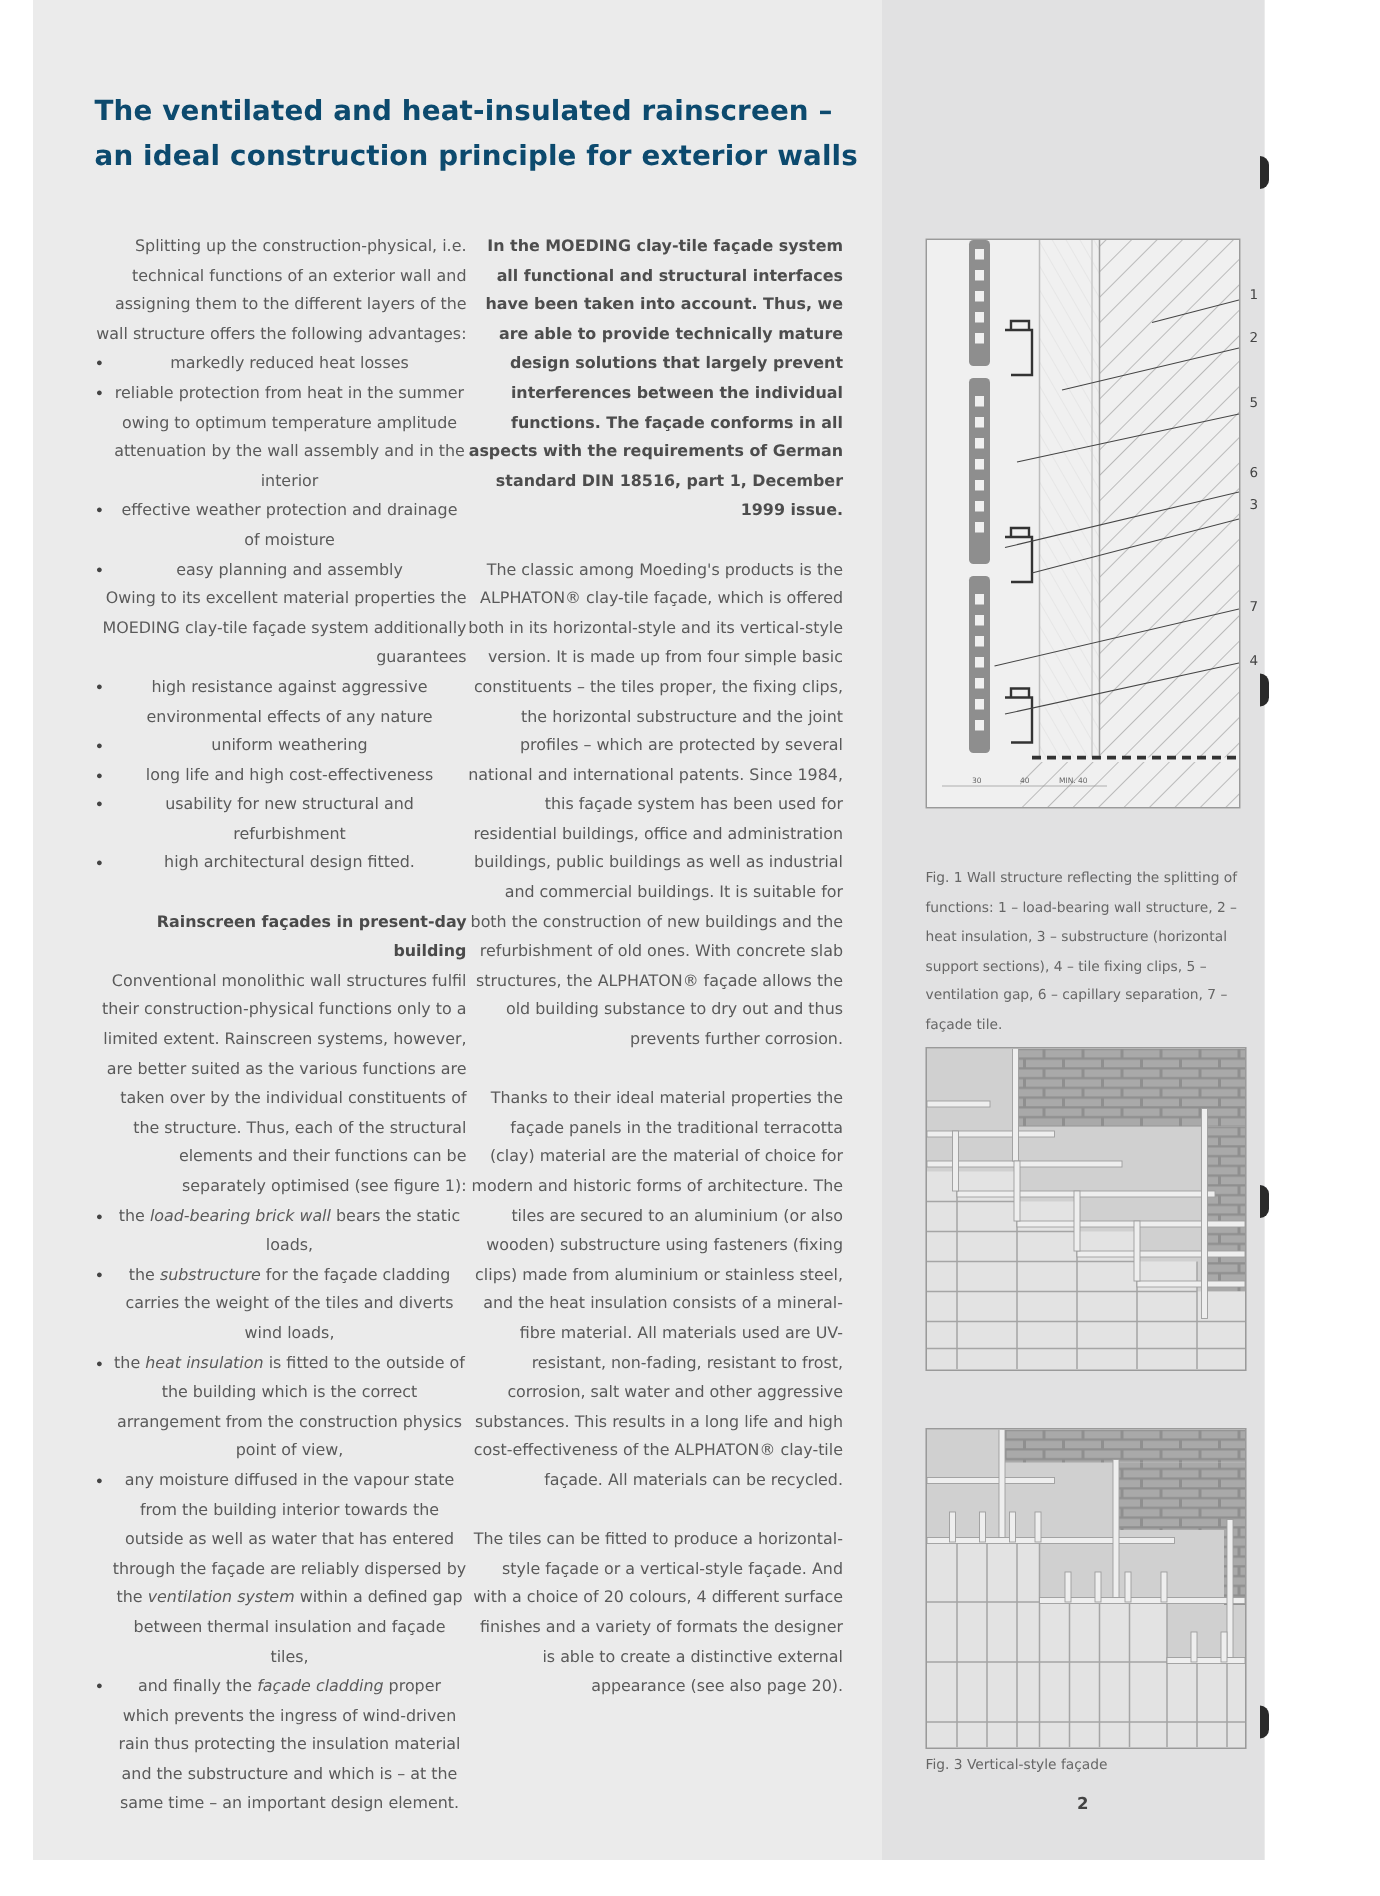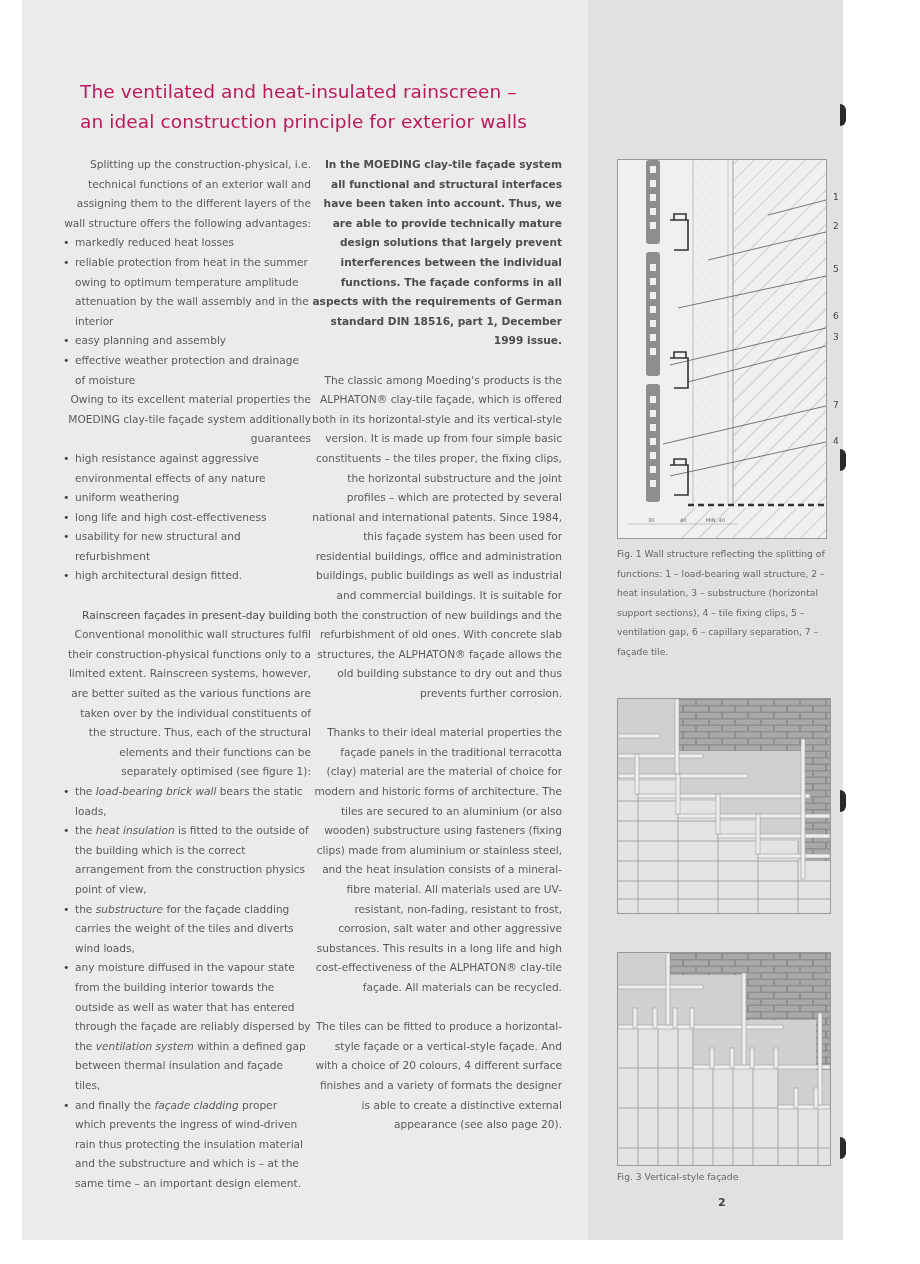--- a/index.html
+++ b/index.html
@@ -1,37 +1,37 @@
 <!DOCTYPE html>
 <html><head>
 <meta charset="utf-8">
 <style>
   html, body { margin:0; padding:0; }
   body { width:920px; height:1264px; background:#ffffff; position:relative; overflow:hidden;
          font-family:"DejaVu Sans", sans-serif; color:#555; }
   .page { position:absolute; left:22px; top:0; width:821px; height:1240px; background:#ebebeb; }
   .sidebar-bg { position:absolute; left:588px; top:0; width:255px; height:1240px; background:#e1e1e2; }
-  .title { position:absolute; left:63px; top:60px; font-size:18.5px; line-height:30px; color:#be185d;
-           letter-spacing:0.1px; margin:17px; font-weight:normal; }
+  .title { position:absolute; left:63px; top:60px; font-size:18.5px; line-height:30px; color:#0c4a6e;
+           letter-spacing:0.1px; margin:0; font-weight:bold; }
   .col { position:absolute; font-size:10.6px; line-height:19.6px; color:#5a5a5a; }
   .col p { margin:0;text-align:right; }
-  .col ul { margin:0; padding:0; list-style:none; }
+  .col ul { margin:0; padding:0; list-style:none;text-align:center; }
   .col li { position:relative; padding-left:12px; }
   .col li::before { content:"\2022"; position:absolute; left:0; top:0; font-size:11px; color:#444; }
   .col1 { left:63px; top:155px; width:248px; }
   .col2 { left:312px; top:155px; width:250px; }
   .bold-intro { font-weight:bold; color:#4d4d4d; }
-  .heading { font-weight:normal; color:#4a4a4a; }
+  .heading { font-weight:bold; color:#4a4a4a; }
   .gap { height:19.6px; }
   .fig { position:absolute; background:#f2f2f2; border:1px solid #9a9a9a; overflow:hidden; }
   .fig1 { left:617px; top:159px; width:208px; height:378px; background:#efefef; }
   .fig2 { left:617px; top:698px; width:212px; height:214px; background:#d6d6d6; }
   .fig3 { left:617px; top:952px; width:212px; height:212px; background:#d6d6d6; }
   .caption { position:absolute; left:617px; font-size:9.2px; line-height:19.5px; color:#666; width:225px; }
-  .cap1 { top:544px; }
+  .cap1 { top:576px; }
   .cap2 { top:964px; }
   .cap3 { top:1167px; }
   .pagenum { position:absolute; left:718px; top:1196px; font-size:11px; font-weight:bold; color:#444; }
   .callout { position:absolute; font-size:9px; color:#444; }
   .hole { position:absolute; left:840px; width:6px; height:22px; background:#2a2a2a; border-radius:0 11px 11px 0; }
 </style>
 </head>
 <body>
 
 <div class="page"></div>
@@ -40,38 +40,38 @@
 <h1 class="title">
   <span>The ventilated and heat-insulated rainscreen –</span><br>
   <span>an ideal construction principle for exterior walls</span>
 </h1>
 
 <div class="col col1">
   <p>Splitting up the construction-physical, i.e. technical functions of an exterior wall and assigning them to the different layers of the wall structure offers the following advantages:</p>
   <ul>
     <li>markedly reduced heat losses</li>
     <li>reliable protection from heat in the summer owing to optimum temperature amplitude attenuation by the wall assembly and in the interior</li>
+    <li>effective weather protection and drainage of moisture</li>
     <li>easy planning and assembly</li>
-    <li>effective weather protection and drainage of moisture</li>
   </ul>
   <p>Owing to its excellent material properties the MOEDING clay-tile façade system additionally guarantees</p>
   <ul>
     <li>high resistance against aggressive environmental effects of any nature</li>
     <li>uniform weathering</li>
     <li>long life and high cost-effectiveness</li>
     <li>usability for new structural and refurbishment</li>
     <li>high architectural design fitted.</li>
   </ul>
   <div class="gap"></div>
   <p class="heading">Rainscreen façades in present-day building</p>
   <p>Conventional monolithic wall structures fulfil their construction-physical functions only to a limited extent. Rainscreen systems, however, are better suited as the various functions are taken over by the individual constituents of the structure. Thus, each of the structural elements and their functions can be separately optimised (see figure 1):</p>
   <ul>
     <li><span>the </span><em>load-bearing brick wall</em><span> bears the static loads,</span></li>
+    <li><span>the </span><em>substructure</em><span> for the façade cladding carries the weight of the tiles and diverts wind loads,</span></li>
     <li><span>the </span><em>heat insulation</em><span> is fitted to the outside of the building which is the correct arrangement from the construction physics point of view,</span></li>
-    <li><span>the </span><em>substructure</em><span> for the façade cladding carries the weight of the tiles and diverts wind loads,</span></li>
     <li><span>any moisture diffused in the vapour state from the building interior towards the outside as well as water that has entered through the façade are reliably dispersed by the </span><em>ventilation system</em><span> within a defined gap between thermal insulation and façade tiles,</span></li>
     <li><span>and finally the </span><em>façade cladding</em><span> proper which prevents the ingress of wind-driven rain thus protecting the insulation material and the substructure and which is – at the same time – an important design element.</span></li>
   </ul>
 </div>
 
 <div class="col col2">
   <p class="bold-intro">In the MOEDING clay-tile façade system all functional and structural interfaces have been taken into account. Thus, we are able to provide technically mature design solutions that largely prevent interferences between the individual functions. The façade conforms in all aspects with the requirements of German standard DIN 18516, part 1, December 1999 issue.</p>
   <div class="gap"></div>
   <p>The classic among Moeding's products is the ALPHATON® clay-tile façade, which is offered both in its horizontal-style and its vertical-style version. It is made up from four simple basic constituents – the tiles proper, the fixing clips, the horizontal substructure and the joint profiles – which are protected by several national and international patents. Since 1984, this façade system has been used for residential buildings, office and administration buildings, public buildings as well as industrial and commercial buildings. It is suitable for both the construction of new buildings and the refurbishment of old ones. With concrete slab structures, the ALPHATON® façade allows the old building substance to dry out and thus prevents further corrosion.</p>
   <div class="gap"></div>

